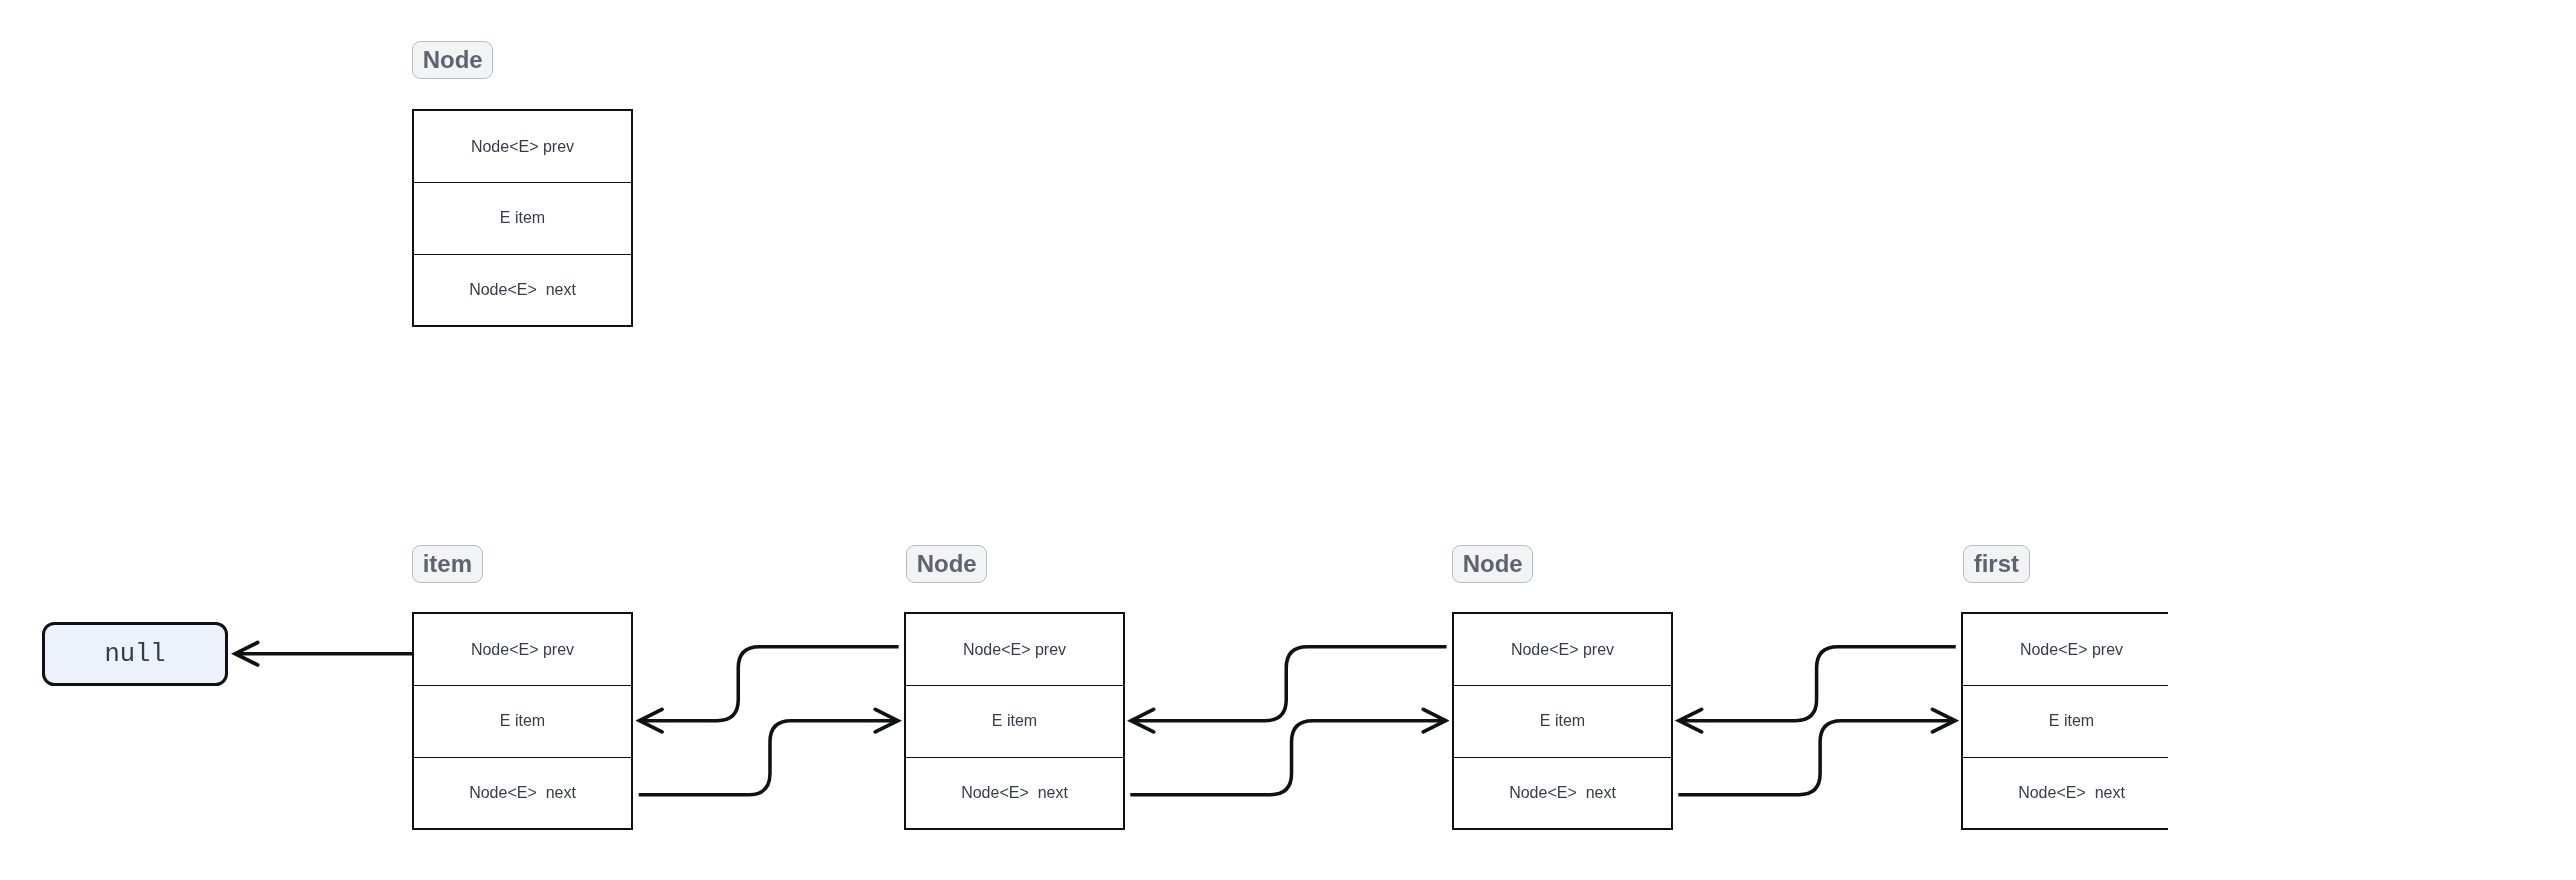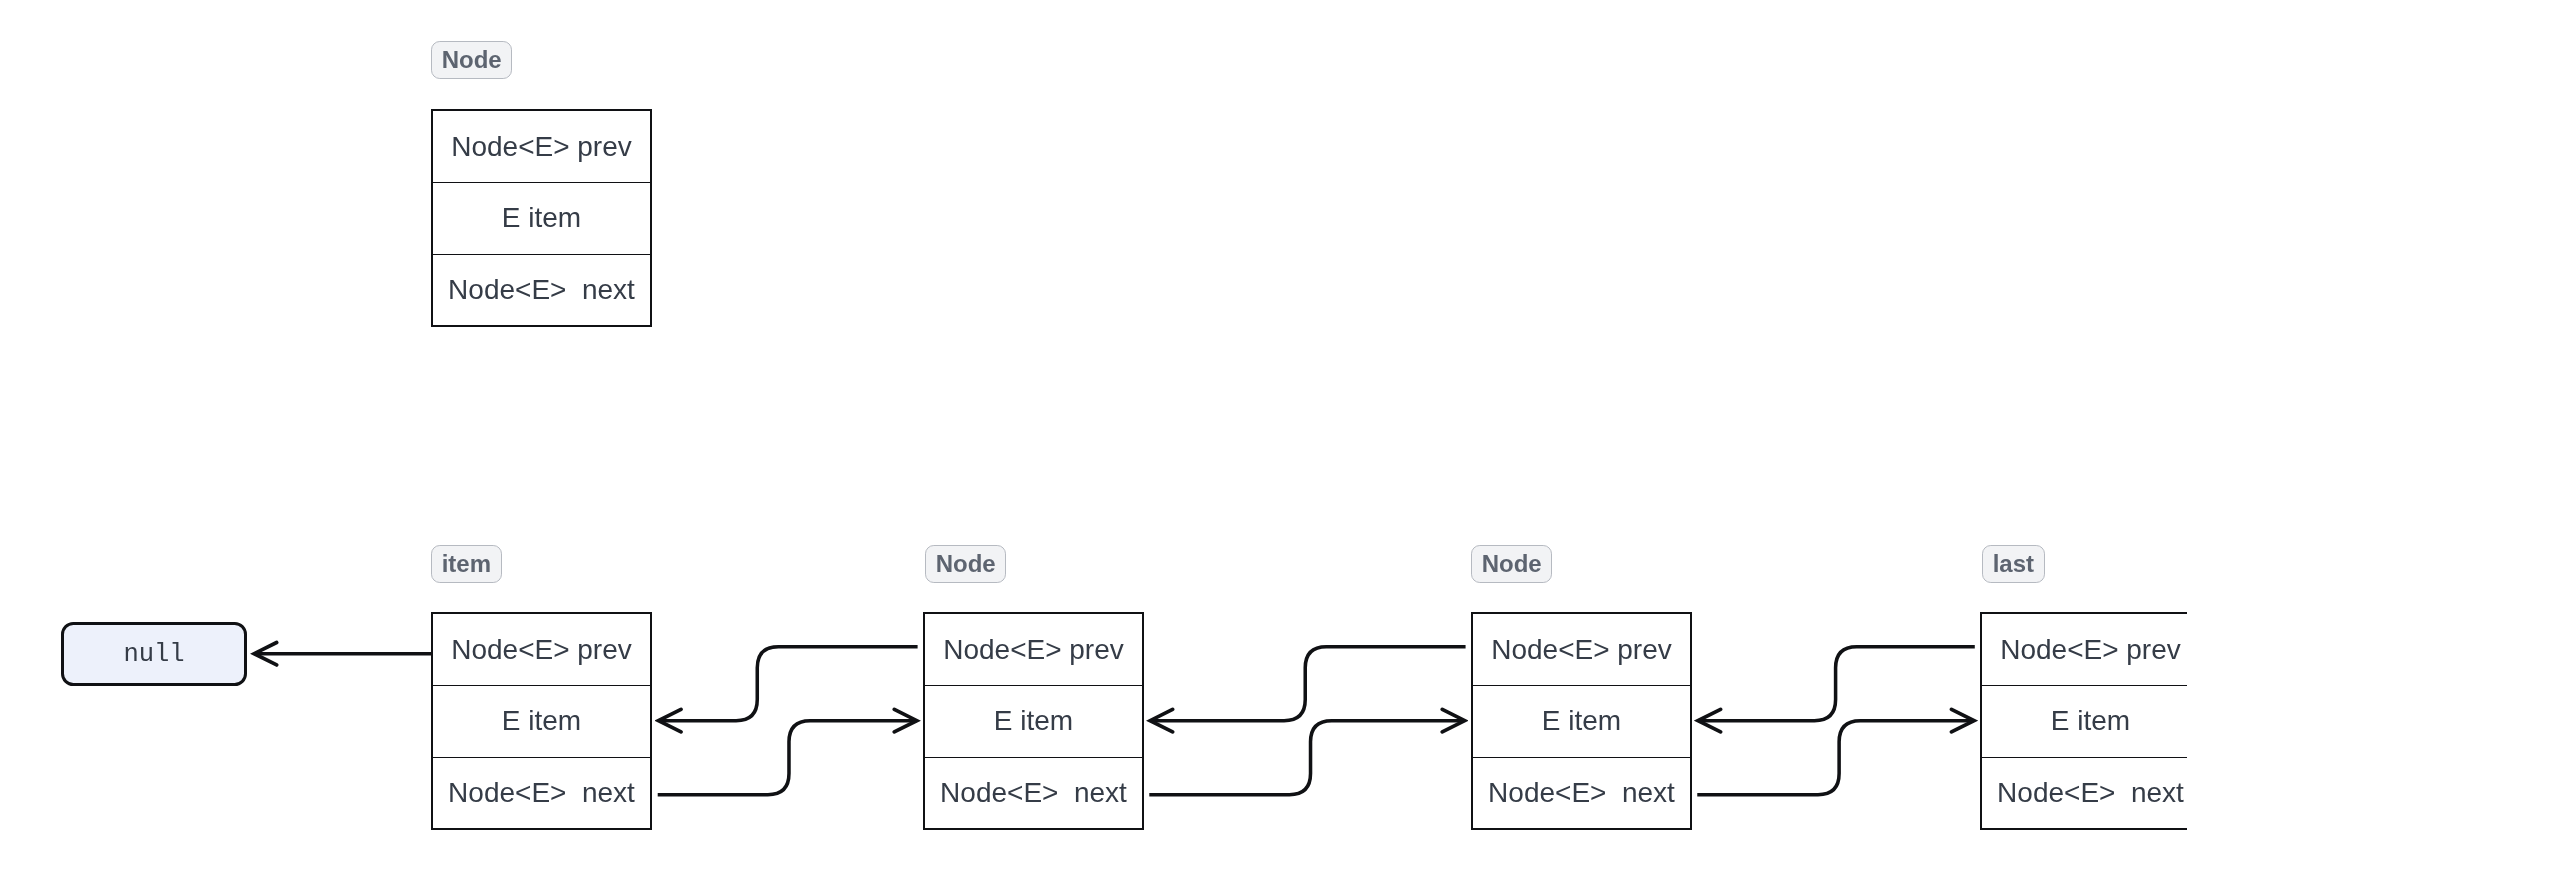--- a/index.html
+++ b/index.html
@@ -1,36 +1,35 @@
 <!DOCTYPE html>
 <html style="font-size:14px"><head>
 <meta charset="utf-8">
 <style>
   html,body{margin:0;padding:0;background:#ffffff;}
   .canvas{
     position:relative;width:2168px;height:881px;overflow:hidden;
     background:var(--bg,#ffffff);
     font-family:"Liberation Sans", sans-serif;
-    margin-left:19px;
   }
   svg.arrows{position:absolute;left:0;top:0;}
   .badge{
     position:absolute;display:inline-flex;align-items:center;justify-content:center;
     height:38px;padding:0 9.7px;box-sizing:border-box;
     background:var(--label-bg);border:1.8px solid var(--label-border);border-radius:8.8px;
     color:var(--label-text);font-weight:bold;font-size:24px;letter-spacing:0px;
   }
   .ntable{
     position:absolute;width:221px;height:218px;box-sizing:border-box;
     background:var(--table-bg);border:2.6px solid var(--line);
     display:grid;grid-template-rows:1fr 1fr 1fr;
   }
   .trow{
     display:flex;align-items:center;justify-content:center;
-    font-size:28px;color:var(--cell-text);white-space:pre;box-sizing:border-box;
+    font-size:16px;color:var(--cell-text);white-space:pre;box-sizing:border-box;
   }
   .trow + .trow{border-top:1.8px solid var(--line);}
   .nullbox{
     position:absolute;display:flex;align-items:center;justify-content:center;
     box-sizing:border-box;background:var(--null-bg);border:3.5px solid var(--line);
     font-size:25.5px;color:var(--cell-text);font-family:Liberation Mono, monospace;
   }
   .null-left{left:42px;top:622px;width:186px;height:64px;border-radius:12.3px;}
   .null-right{left:2356px;top:753px;width:178px;height:82px;border-radius:14px;}
   .tbl-template{left:412px;top:109px;}
@@ -86,21 +85,21 @@
     <div class="trow">Node&lt;E&gt;  next</div>
   </div>
 
   <div class="badge lbl-2">Node</div>
   <div class="ntable tbl-2">
     <div class="trow">Node&lt;E&gt; prev</div>
     <div class="trow">E item</div>
     <div class="trow">Node&lt;E&gt;  next</div>
   </div>
 
-  <div class="badge lbl-3">last</div>
+  <div class="badge lbl-3">first</div>
   <div class="ntable tbl-3">
     <div class="trow">Node&lt;E&gt; prev</div>
     <div class="trow">E item</div>
     <div class="trow">Node&lt;E&gt;  next</div>
   </div>
 
   <div class="nullbox null-right">null</div>
 </div>
 
 

